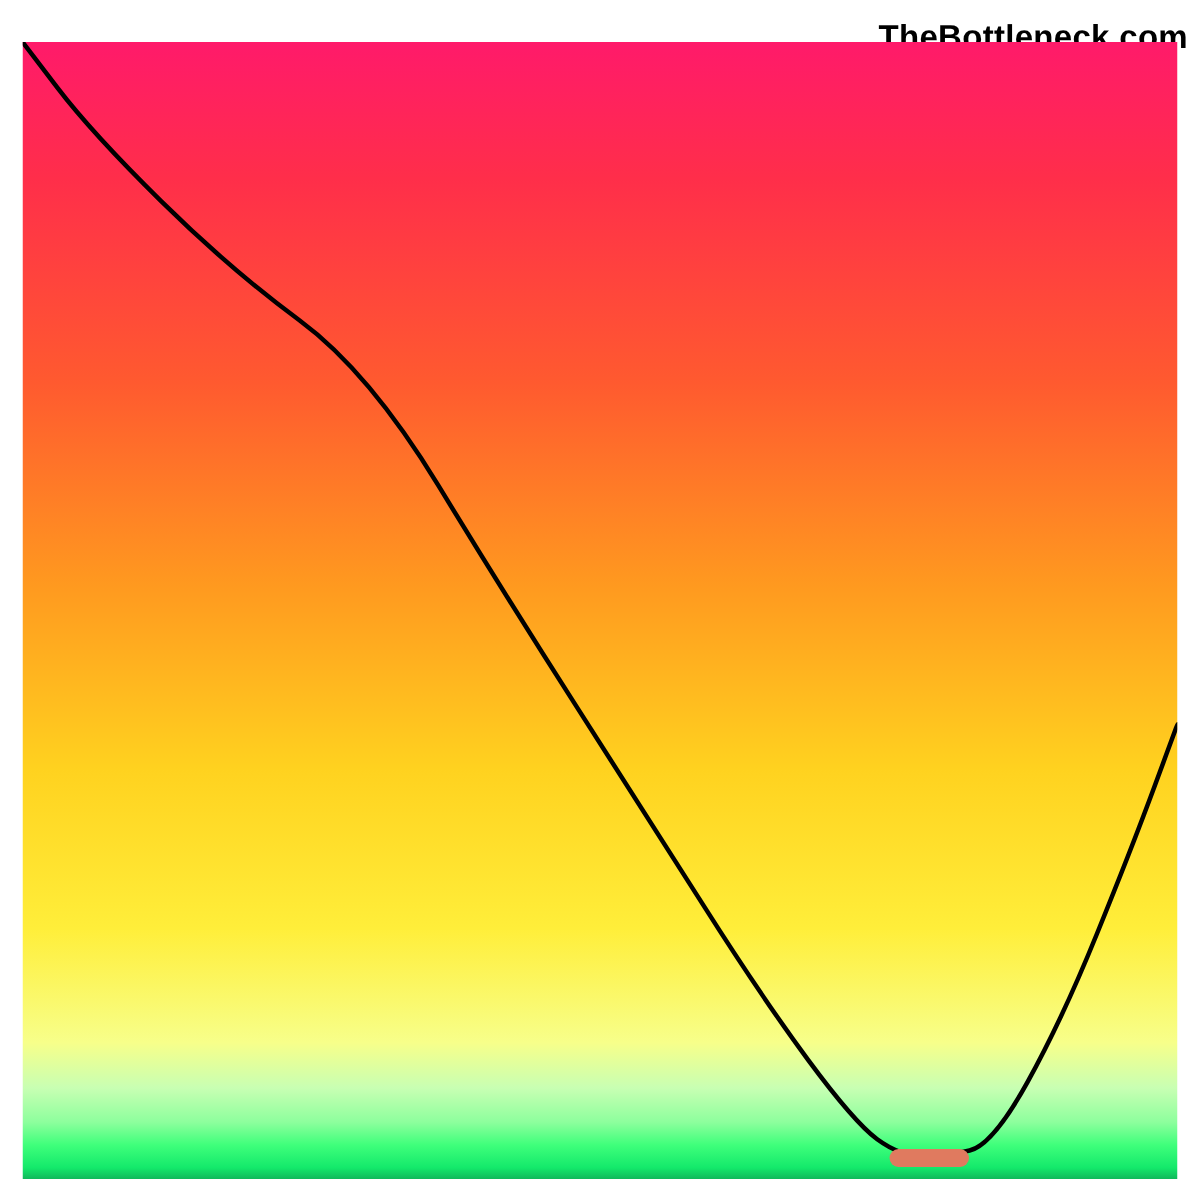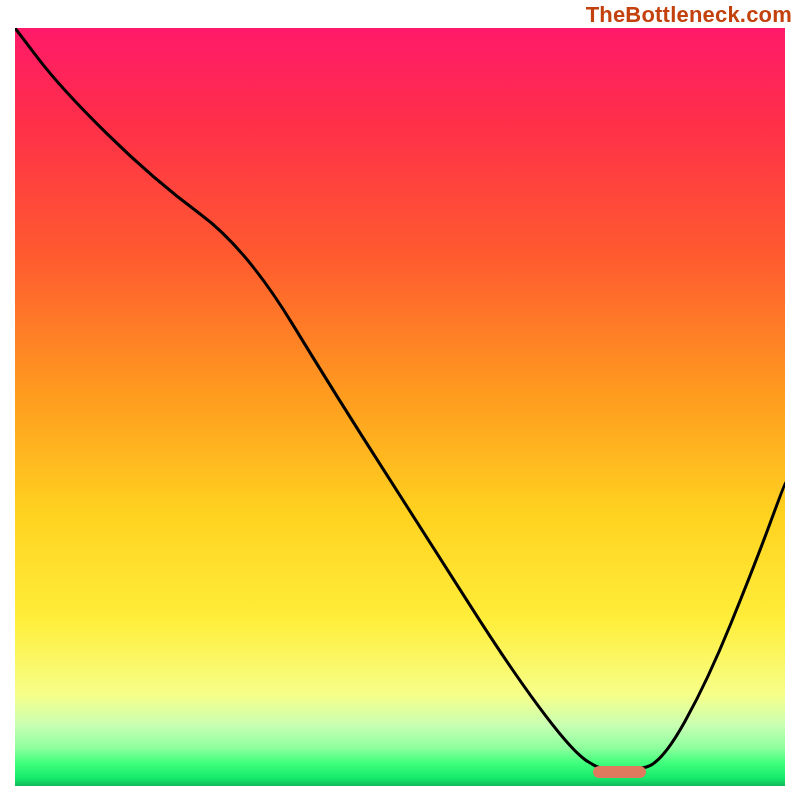--- a/index.html
+++ b/index.html
@@ -11,25 +11,25 @@
     font-family: Arial, Helvetica, sans-serif;
     background: #ffffff;
   }
   .canvas {
     position: relative;
     width: 800px;
     height: 800px;
   }
   .watermark {
     position: absolute;
-    top: 2px;
+    top: 12px;
     right: 8px;
     font-size: 22px;
     font-weight: 600;
-    color: #c2410c;
+    color: #000000;
     letter-spacing: 0.2px;
     user-select: none;
   }
   .plot-area {
     position: absolute;
     left: 15px;
     top: 28px;
     width: 770px;
     height: 758px;
     overflow: hidden;

